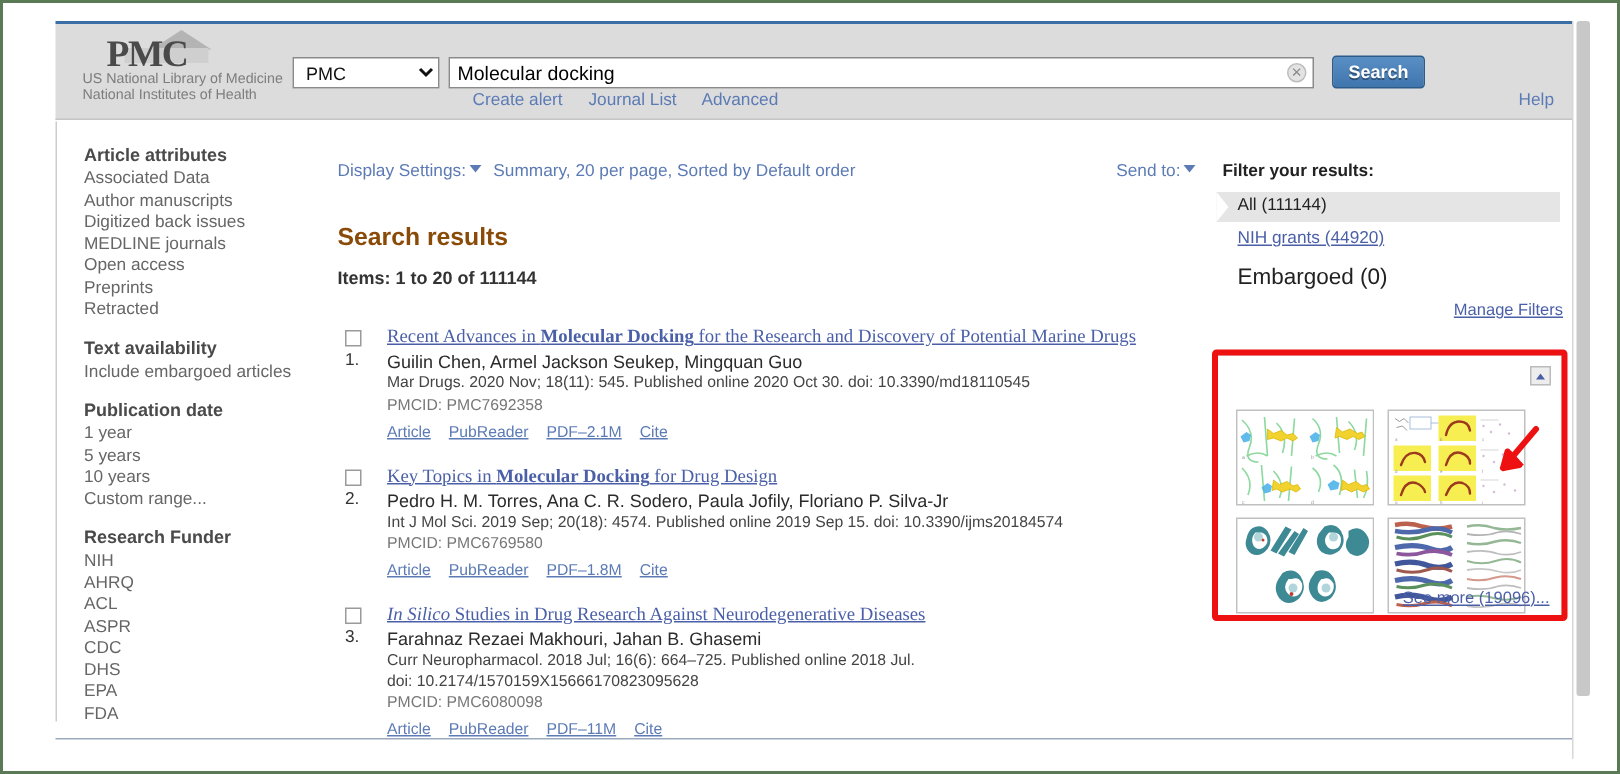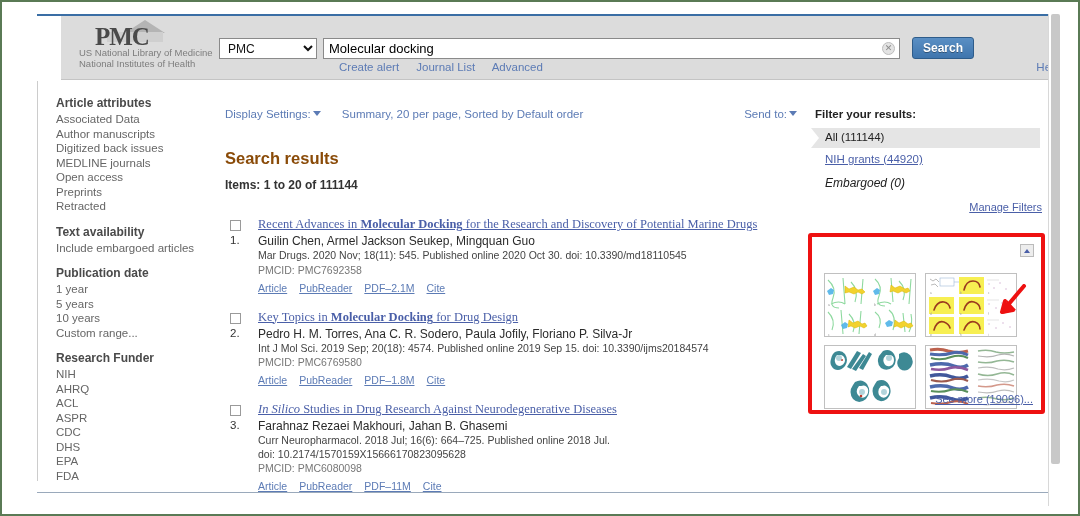--- a/index.html
+++ b/index.html
@@ -49,21 +49,20 @@
     position: absolute; left: 17px; top: 0px;
     width: 1011px; height: 2px; background: #3a6ea5;
   }
   
   .header {
     position: absolute;
     left: 17px; top: 2px;
     width: 1011px; height: 64px;
     background: #dcdcdc;
     border-bottom: 1px solid #c4c4c4;
-    margin-left: 24px;
   }
   .logo-block {
     position: absolute; left: 18px; top: 2px; width: 140px;
   }
   .pmc-roof {
     position: absolute; left: 46px; top: 2px;
     width: 0; height: 0;
     border-left: 20px solid transparent;
     border-right: 20px solid transparent;
     border-bottom: 13px solid #b4b4b4;
@@ -261,21 +260,21 @@
     position: absolute; left: 14px; top: 3px;
     font-size: 11.5px; color: #222;
   }
   .filter-nih {
     position: absolute; left: 10px; top: 72px;
     font-size: 11.5px; color: #4a5fa8; text-decoration: underline;
     cursor: pointer;
   }
   .filter-emb {
     position: absolute; left: 10px; top: 95px;
-    font-size: 12px; color: #222; font-style: italic;
+    font-size: 15px; color: #222;
   }
   .manage-filters {
     position: absolute; right: 6px; top: 120px;
     font-size: 11px; color: #4a5fa8; text-decoration: underline;
     cursor: pointer;
   }
   
   .img-panel {
     position: absolute;
     left: -4px; top: 155px;
@@ -416,21 +415,21 @@
         <div class="ls-item">CDC</div>
         <div class="ls-item">DHS</div>
         <div class="ls-item">EPA</div>
         <div class="ls-item">FDA</div>
       </div>
 
       <div class="main">
 
         <div class="disp-row">
           <span class="disp-link"><span>Display Settings:</span><span class="caret"></span></span>
-          <span class="disp-link" style="margin-left:18px;">Summary, 20 per page, Sorted by Default order</span>
+          <span class="disp-link" style="margin-left:5px;">Summary, 20 per page, Sorted by Default order</span>
         </div>
 
         <div class="sendto"><span>Send to:</span><span class="caret"></span></div>
 
         <div class="sr-title">Search results</div>
         <div class="items-line">Items: 1 to 20 of 111144</div>
 
 
         <div class="results">
 

